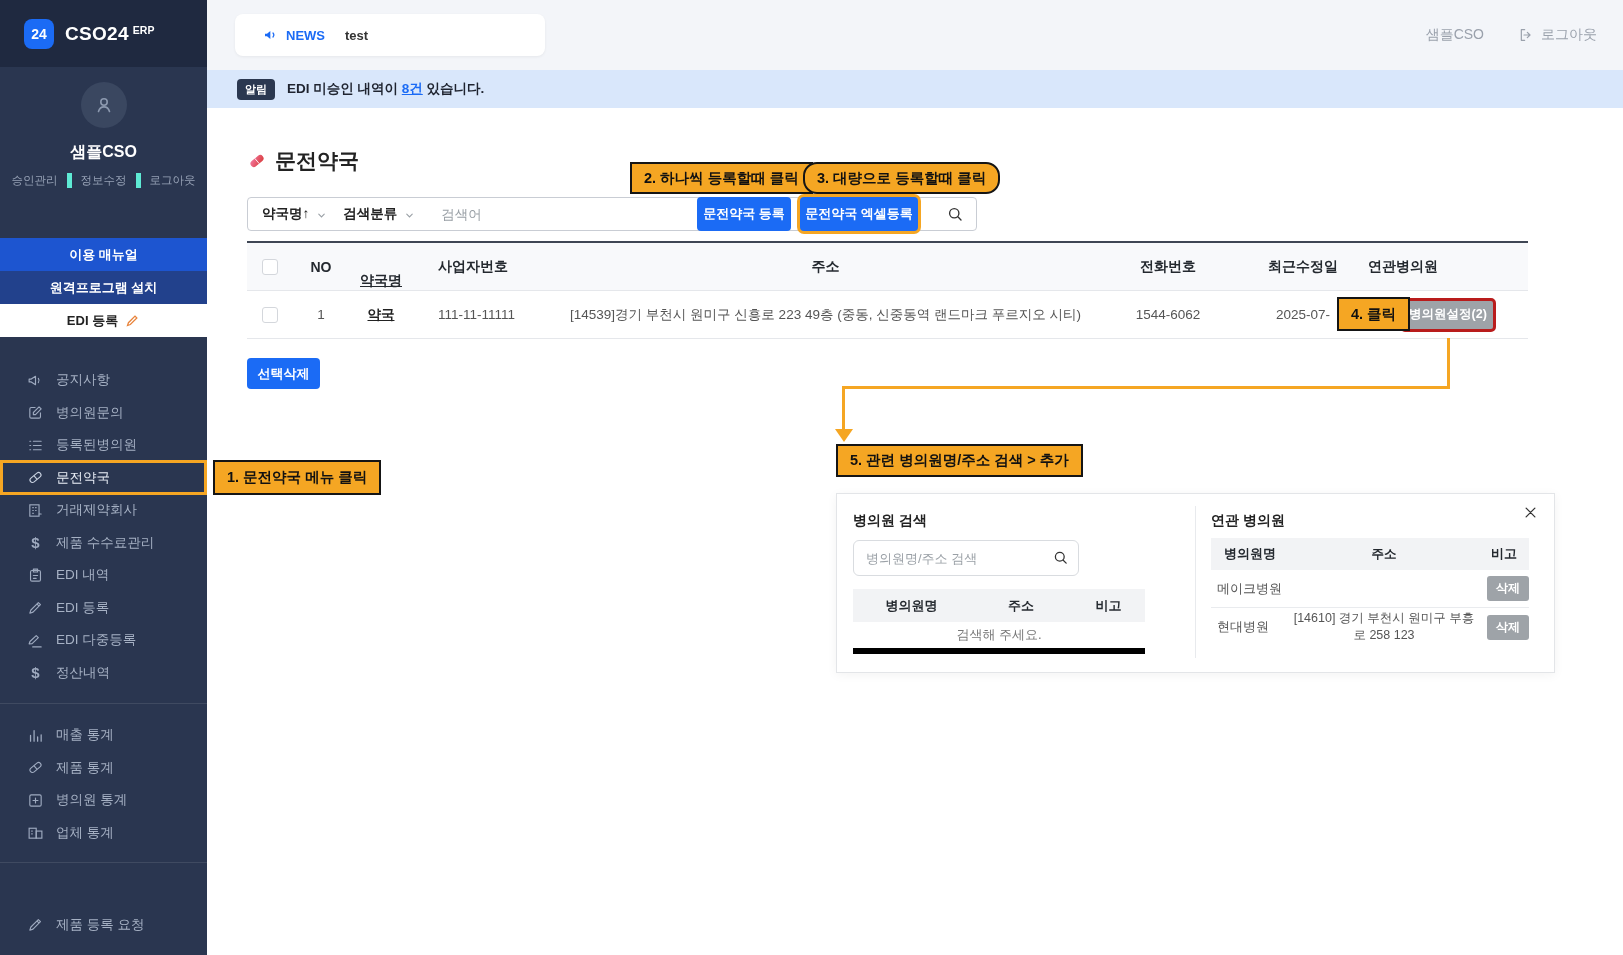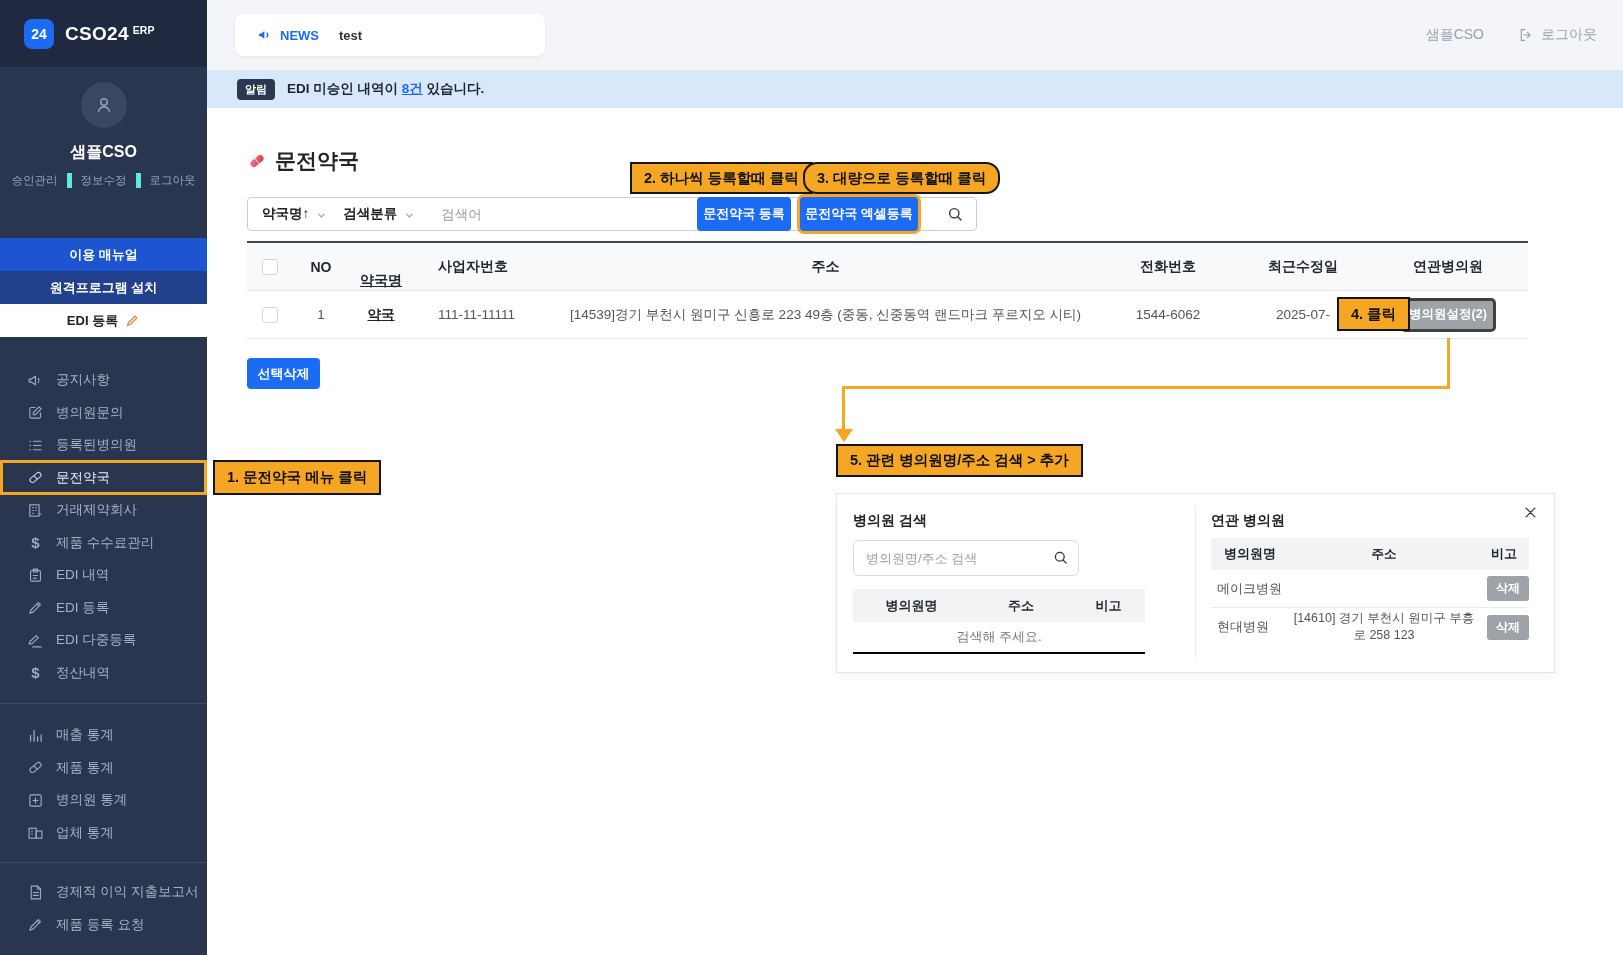--- a/index.html
+++ b/index.html
@@ -28,21 +28,21 @@
   .menu-item { position:absolute; left:0; width:207px; height:32.5px; display:flex; align-items:center; padding-left:27px; color:#A6B1C4; font-size:13.5px; cursor:pointer; }
   .menu-item .lbl { margin-left:12px; }
   .menu-item svg { flex:0 0 auto; }
   .menu-item.active { color:#E8EDF5; }
   .icon-dollar { width:17px; text-align:center; color:#9FABC0; font-size:15px; font-weight:bold; }
   .sb-divider { position:absolute; left:0; width:207px; height:1px; background:rgba(255,255,255,0.10); }
   .menu-highlight { position:absolute; left:0; top:460px; width:207px; height:35px; border:3px solid #F5A623; z-index:6; pointer-events:none; }
 
   
   .topbar { position:absolute; left:207px; top:0; width:1416px; height:70px; background:#F3F5F9; }
-  .news-card { position:absolute; left:28px; top:14px; width:310px; height:42px; background:#fff; border-radius:8px; box-shadow:0 1px 3px rgba(0,0,0,.06); display:flex; align-items:center; padding-left:22px; }
+  .news-card { position:absolute; left:28px; top:14px; width:310px; height:42px; background:#fff; border-radius:8px; box-shadow:0 1px 3px rgba(0,0,0,.06); display:flex; align-items:center; padding-left:28px; }
   .news-label { color:#1B6BF5; font-weight:bold; font-size:13px; margin-left:7px; }
   .news-text { color:#333; font-weight:bold; font-size:13px; margin-left:20px; }
   .top-right { position:absolute; right:26px; top:0; height:70px; display:flex; align-items:center; color:#9AA1AC; font-size:14px; }
   .top-user { cursor:pointer; }
   .top-logout { display:flex; align-items:center; margin-left:34px; cursor:pointer; }
   .top-logout .lbl { margin-left:7px; }
   .alertbar { position:absolute; left:207px; top:70px; width:1416px; height:38px; background:#D9E7FB; display:flex; align-items:center; padding-left:30px; }
   .alert-badge { background:#2B3850; color:#fff; font-size:11px; font-weight:bold; border-radius:4px; padding:3px 8px; }
   .alert-text { margin-left:12px; color:#1F2430; font-size:13.5px; font-weight:bold; }
   .alert-link { color:#1B6BF5; text-decoration:underline; cursor:pointer; }
@@ -71,21 +71,21 @@
   .c-no { width:56px; text-align:center; }
   .c-name { width:64px; text-align:center; }
   .c-biz { width:140px; padding-left:25px; }
   .c-addr { flex:1; text-align:center; }
   .c-phone { width:140px; text-align:center; }
   .c-date { width:130px; text-align:center; }
   .c-rel { width:160px; display:flex; justify-content:center; }
   .u { text-decoration:underline;margin-top:28px; }
   .checkbox { width:16px; height:16px; border:1.5px solid #D4D7DC; border-radius:3px; background:#fff; cursor:pointer; }
   .link-cell { color:#222; font-weight:bold; cursor:pointer; }
-  .btn-related { width:96px; height:34px; background:#9EA3A8; border:3px solid #404040; border-radius:5px; color:#fff; font-size:12.5px; font-weight:bold; display:flex; align-items:center; justify-content:center; cursor:pointer; }
+  .btn-related { width:96px; height:34px; background:#9EA3A8; border:3px solid #b91c1c; border-radius:5px; color:#fff; font-size:12.5px; font-weight:bold; display:flex; align-items:center; justify-content:center; cursor:pointer; }
 
   
   .ann { position:absolute; background:#F5A623; border:2px solid #151515; color:#111; font-weight:bold; font-size:14.5px; display:flex; align-items:center; padding:0 12px; z-index:7; }
   .ann1 { left:213px; top:460px; height:35px; }
   .ann2 { left:630px; top:162px; height:32px; }
   .ann3 { left:803px; top:162px; height:32px;border-radius:14px; }
   .ann4 { left:1337px; top:297px; height:34px; z-index:8; }
   .ann5 { left:836px; top:444px; height:33px; }
 
   
@@ -101,21 +101,21 @@
   .m-left { position:absolute; left:16px; top:18px; width:292px; }
   .m-h { font-size:14px; font-weight:bold; color:#222; }
   .m-search-wrap { position:relative; margin-top:10px; width:226px; }
   .m-search { width:226px; height:36px; border:1px solid #D9DCE0; border-radius:6px; padding:0 34px 0 12px; font-size:13px; color:#333; outline:none; font-family:inherit; }
   .m-search::placeholder { color:#9AA0A6; }
   .m-search-ic { position:absolute; right:10px; top:9px; cursor:pointer; }
   .m-thead { margin-top:13px; height:33px; background:#F2F3F5; display:flex; align-items:center; font-size:13px; font-weight:bold; color:#24292F; }
   .m-thead .tc1 { width:40%; text-align:center; }
   .m-thead .tc2 { width:35%; text-align:center; }
   .m-thead .tc3 { width:25%; text-align:center; }
-  .m-empty { height:32px; display:flex; align-items:center; justify-content:center; color:#777; font-size:13px; border-bottom:2px solid #000000; }
+  .m-empty { height:32px; display:flex; align-items:center; justify-content:center; color:#777; font-size:13px; border-bottom:6px solid #000000; }
   .m-divider { position:absolute; left:358px; top:12px; height:152px; width:1px; background:#E8EAED; }
   .m-right { position:absolute; left:374px; top:18px; width:318px; }
   .m-rrow { display:flex; align-items:center; height:38px; border-bottom:1px solid #E9EBEE; font-size:13px; color:#555; }
   .m-rrow:last-child { border-bottom:none; }
   .rc-name { width:78px; padding-left:6px; }
   .rc-addr { flex:1; text-align:center; font-size:12.5px; }
   .rc-act { width:50px; display:flex; justify-content:flex-end; }
   .btn-del { width:42px; height:25px; background:#9EA3A8; border-radius:3px; color:#fff; font-size:12px; font-weight:bold; display:flex; align-items:center; justify-content:center; cursor:pointer; }
   .m-rhead { margin-top:8px; height:32px; background:#F2F3F5; display:flex; align-items:center; font-size:13px; font-weight:bold; color:#24292F; }
   .m-rhead .rc-name { text-align:center; padding-left:0; }
@@ -257,27 +257,20 @@
       <svg width="17" height="17" viewBox="0 0 24 24" fill="none" stroke="#9FABC0" stroke-width="1.6">
           <rect x="3" y="6" width="10" height="14"></rect>
           <rect x="13" y="10" width="8" height="10"></rect>
           <path d="M6 10h2M6 14h2"></path>
         </svg>
       <span class="lbl">업체 통계</span>
     </div>
 
     <div class="sb-divider" style="top:862px"></div>
 
-    <div class="menu-item" style="top:876px">
-      <svg width="17" height="17" viewBox="0 0 24 24" fill="none" stroke="#9FABC0" stroke-width="1.6" stroke-linejoin="round">
-          <path d="M6 3h9l4 4v14H6z"></path>
-          <path d="M15 3v4h4M9 12h7M9 16h7" stroke-linecap="round"></path>
-        </svg>
-      <span class="lbl">경제적 이익 지출보고서</span>
-    </div>
     <div class="menu-item" style="top:908.5px">
       <svg width="17" height="17" viewBox="0 0 24 24" fill="none" stroke="#9FABC0" stroke-width="1.6" stroke-linejoin="round">
           <path d="M4 20l1.5-4.5L16 5l3 3L8.5 18.5 4 20z"></path>
           <path d="M14 7l3 3"></path>
         </svg>
       <span class="lbl">제품 등록 요청</span>
     </div>
   </div>
 
   <div class="menu-highlight"></div>
@@ -357,21 +350,21 @@
     <div class="tbl-head">
       <div class="c-check">
           <span class="checkbox"></span>
         </div>
       <div class="c-no">NO</div>
       <div class="c-name u">약국명</div>
       <div class="c-biz">사업자번호</div>
       <div class="c-addr">주소</div>
       <div class="c-phone">전화번호</div>
       <div class="c-date">최근수정일</div>
-      <div class="c-rel" style="display:block;text-align:center">연관병의원</div>
+      <div class="c-rel" style="display:block;text-align:left">연관병의원</div>
     </div>
     <div class="tbl-row">
       <div class="c-check">
           <span class="checkbox"></span>
         </div>
       <div class="c-no">1</div>
       <div class="c-name"><span class="u link-cell">약국</span></div>
       <div class="c-biz">111-11-11111</div>
       <div class="c-addr">[14539]경기 부천시 원미구 신흥로 223 49층 (중동, 신중동역 랜드마크 푸르지오 시티)</div>
       <div class="c-phone">1544-6062</div>

